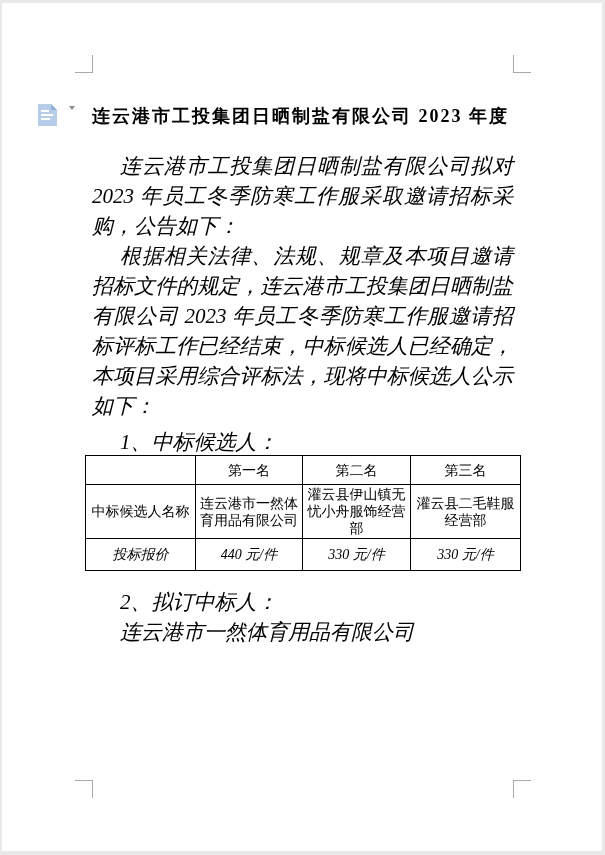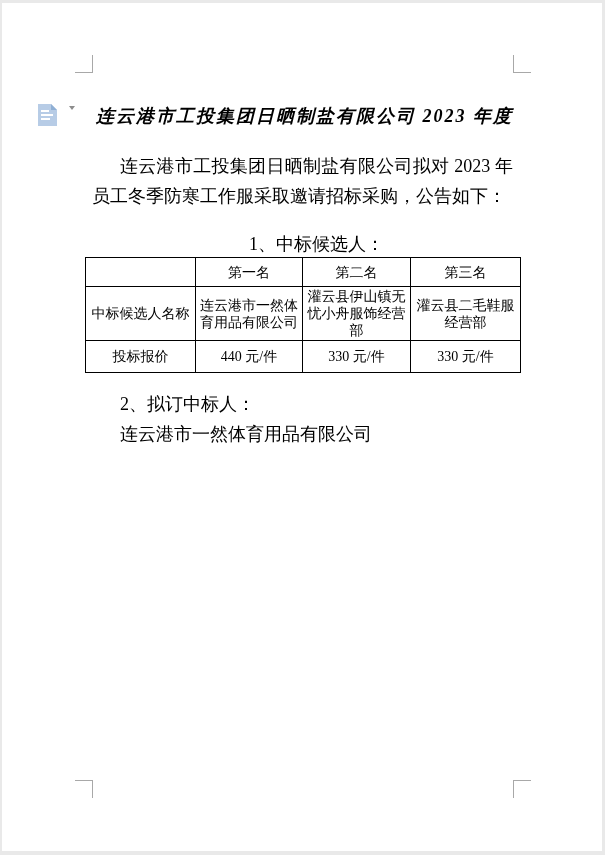--- a/index.html
+++ b/index.html
@@ -40,34 +40,34 @@
   .content {
     position: absolute;
     left: 92px; top: 73px;
     width: 421px;
   }
   .doc-title {
     margin-top: 17px;
     font-size: 18px;
     font-weight: bold;
     line-height: 52px;
-    text-align: right;
+    text-align: left;
     letter-spacing: 2px;
     white-space: nowrap;
-    font-style: italic;
   }
   .para {
     margin: 0;
-    font-size: 18px;
+    font-size: 21px;
     line-height: 30px;
     text-align: justify;
+    font-style: italic;
   }
   .indent { text-indent: 28px; }
   .p-intro { margin-top: 9px; }
-  .p-item1 { margin-top: 20px; line-height: 26px; text-align: center; }
+  .p-item1 { margin-top: 8px; line-height: 26px; text-align: left; }
   .p-item2 { margin-top: 16px; text-align: left; }
   .p-winner { text-align: left; }
 
   table.bid-table {
     border-collapse: collapse;
     margin-left: -7px;
     width: 435px;
     table-layout: fixed;
   }
   table.bid-table td {
@@ -77,21 +77,21 @@
     text-align: center;
     vertical-align: middle;
     padding: 1px 4px;
   }
   .col1 { width: 110px; }
   .col2 { width: 107px; }
   .col3 { width: 108px; }
   .col4 { width: 110px; }
   tr.hdr td  { height: 29px; }
   tr.r-names td { height: 50px; }
-  tr.r-price td { height: 32px; }
+  tr.r-price td { height: 32px; font-style: italic; }
 </style>
 </head>
 <body>
 
 <div class="page"></div>
 
 <div class="crop crop-tl"></div>
 <div class="crop crop-tr"></div>
 <div class="crop crop-bl"></div>
 <div class="crop crop-br"></div>
@@ -111,20 +111,21 @@
     <span class="tri"></span>
   </span>
 </div>
 
 <div class="content">
   <div class="doc-title">
     <div>连云港市工投集团日晒制盐有限公司 2023 年度</div>
   </div>
 
   <p class="para indent p-intro">连云港市工投集团日晒制盐有限公司拟对 2023 年员工冬季防寒工作服采取邀请招标采购，公告如下：</p>
+  <p class="para indent">根据相关法律、法规、规章及本项目邀请招标文件的规定，连云港市工投集团日晒制盐有限公司 2023 年员工冬季防寒工作服邀请招标评标工作已经结束，中标候选人已经确定，本项目采用综合评标法，现将中标候选人公示如下：</p>
   <p class="para indent p-item1">1、中标候选人：</p>
 
   <table class="bid-table">
     <tbody>
         <tr class="hdr">
       <td class="col1"></td>
       <td class="col2">第一名</td>
       <td class="col3">第二名</td>
       <td class="col4">第三名</td>
     </tr>

